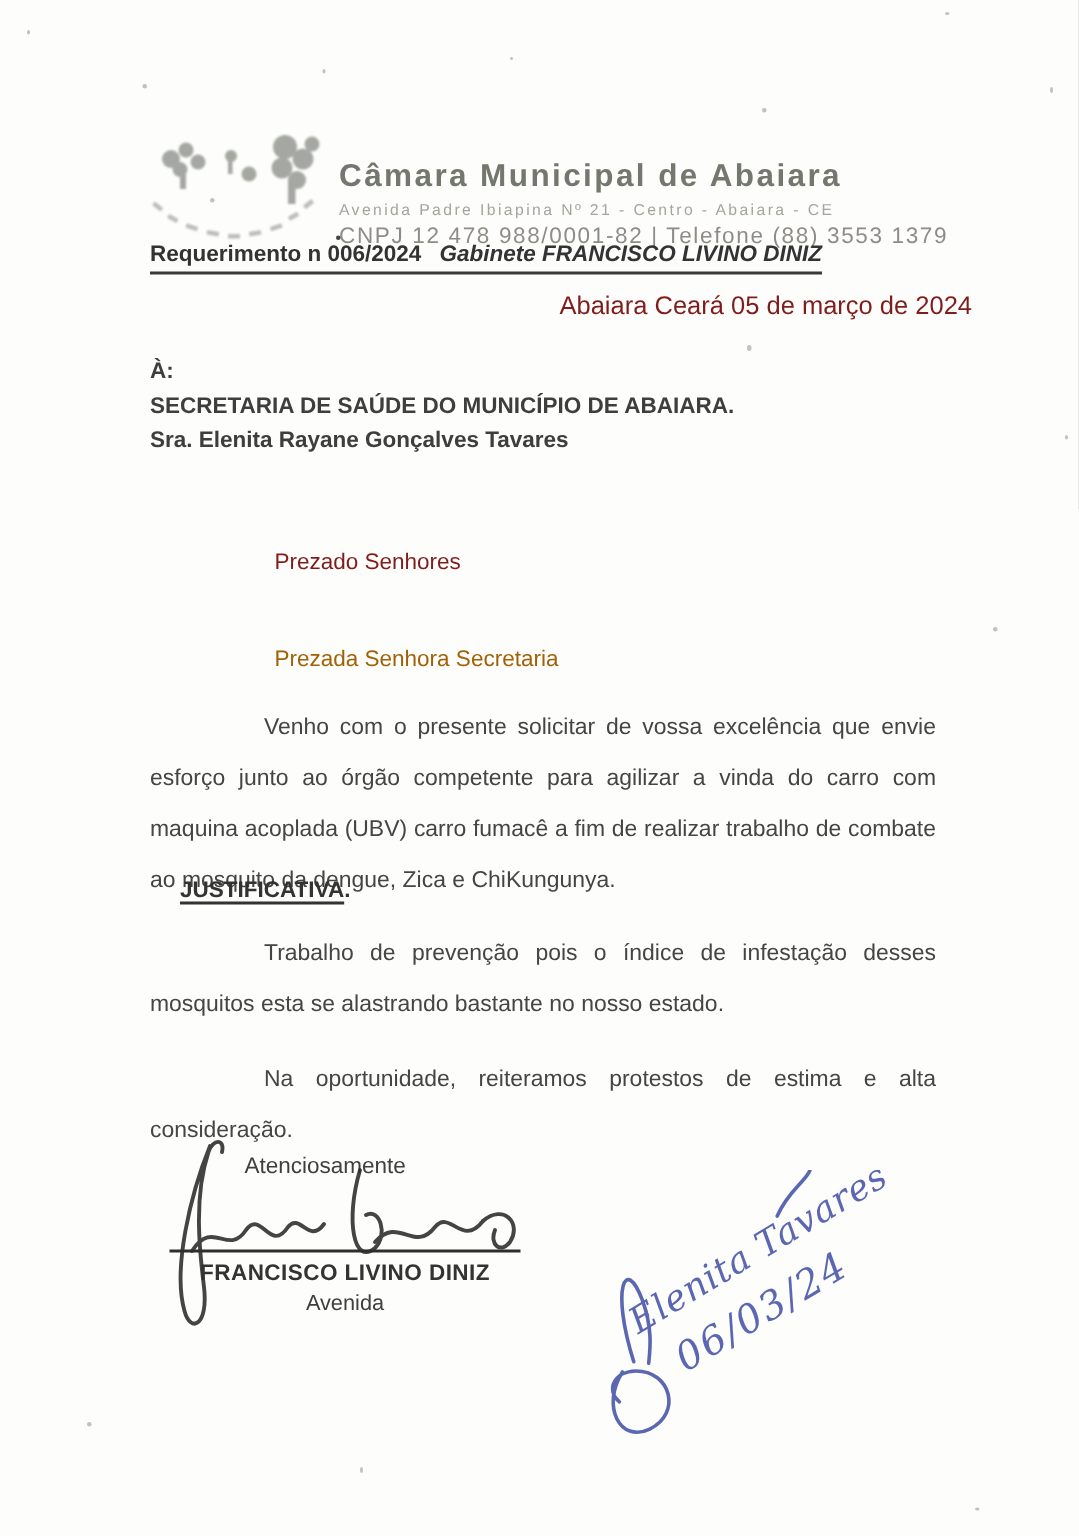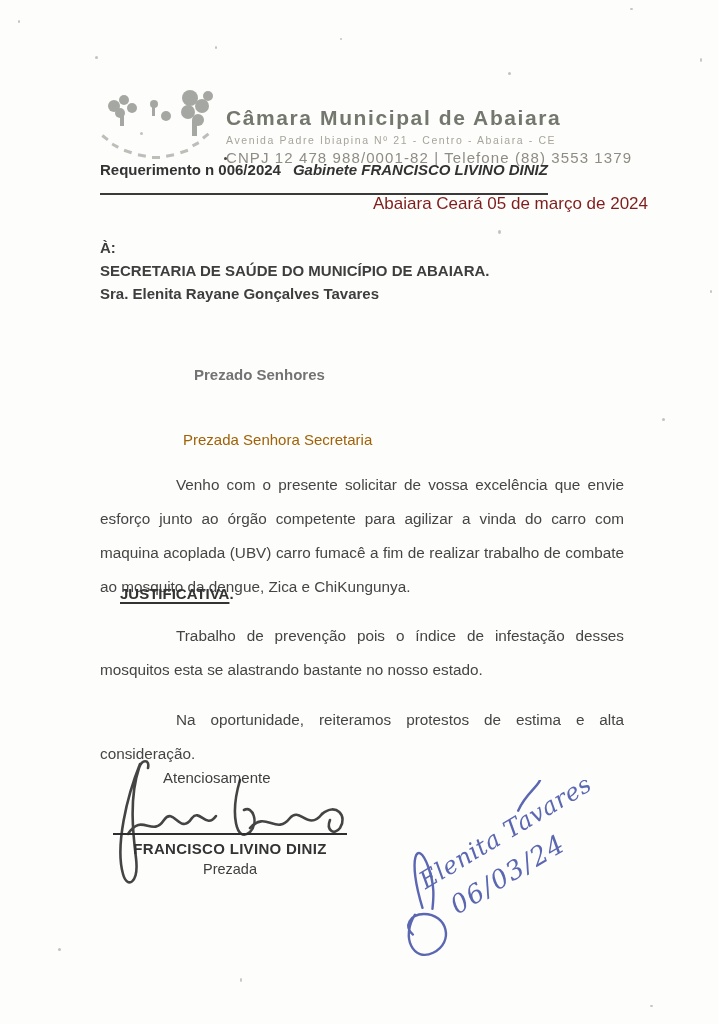--- a/index.html
+++ b/index.html
@@ -18,29 +18,29 @@
   .header{position:absolute;left:92px;top:80px;display:flex;align-items:center;}
   .crest{width:128px;height:102px;position:relative;filter:blur(.6px);opacity:.8;flex:none;}
   .titles{margin-left:6px;padding-top:10px;}
   .org-name{font-size:21px;font-weight:bold;color:#73776d;letter-spacing:1.6px;white-space:nowrap;}
   .addr-line{font-size:10.5px;color:#a7a49c;letter-spacing:1.6px;margin-top:4px;filter:blur(.45px);white-space:nowrap;}
   .cnpj-line{font-size:15px;color:#8f8c85;letter-spacing:1.1px;margin-top:3px;filter:blur(.35px);white-space:nowrap;}
   
   .req-line{
     position:absolute;left:100px;top:161px;
     font-size:15px;font-weight:bold;color:#333;
-    border-bottom:2.2px solid #3a3a3a;padding-bottom:15px;white-space:nowrap;
+    border-bottom:2.2px solid #3a3a3a;padding-bottom:3px;white-space:nowrap;
   }
   .req-line .gab{font-style:italic;margin-left:12px;}
   .req-dot{position:absolute;left:224px;top:157px;width:3px;height:3px;background:#444;border-radius:50%;}
   .place-date{position:absolute;left:333px;top:194px;font-size:17px;color:#7f1d1d;margin-left:40px;}
   
   .recipient{position:absolute;left:100px;top:236px;font-size:15px;font-weight:bold;color:#3e3e3e;line-height:23px;}
   
-  .sal-bold{position:absolute;left:194px;top:366px;font-size:15px;font-weight:bold;color:#737373;}
+  .sal-bold{position:absolute;left:183px;top:366px;font-size:15px;font-weight:normal;color:#7f1d1d;}
   .sal-reg{position:absolute;left:183px;top:431px;font-size:15px;color:#a16207;}
   
   .para{
     position:absolute;left:100px;width:524px;
     font-size:15.3px;line-height:34px;color:#454545;
     text-align:justify;text-indent:76px;
   }
   .p1{top:468px;}
   .p2{top:619px;}
   .p3{top:703px;}
@@ -152,21 +152,21 @@
       <path d="M140,30 C130,64 136,94 150,82 C159,73 153,55 144,60"></path>
       <path d="M150,78 C166,60 176,86 190,68 C200,56 208,82 222,64"></path>
       <path d="M222,64 C236,52 248,66 240,78 C234,86 226,80 230,70"></path>
     </g>
   </svg>
 
   <div class="sig-rule"></div>
 
   <div class="signer">
     <div class="signer-name">FRANCISCO LIVINO DINIZ</div>
-    <div class="signer-title">Prezada</div>
+    <div class="signer-title">Avenida</div>
   </div>
 
   <svg class="sig-blue" width="225" height="180" viewBox="0 0 225 180">
     <g transform="rotate(-31 45 135)" opacity="0.9">
       <g fill="none" stroke="#4a57aa" stroke-width="2.4" stroke-linecap="round">
         <path d="M34,128 C10,140 8,168 30,170 C54,172 62,144 42,132 C30,125 18,132 22,144"></path>
         <path d="M44,126 C56,76 76,62 70,94 C66,114 58,124 52,132"></path>
         <path d="M176,92 C196,78 210,84 216,70"></path>
       </g>
       <text x="56" y="112" font-family="DejaVu Serif, serif" font-style="italic" font-size="24" fill="#4a57aa" letter-spacing="0.5">Elenita Tavares</text>

